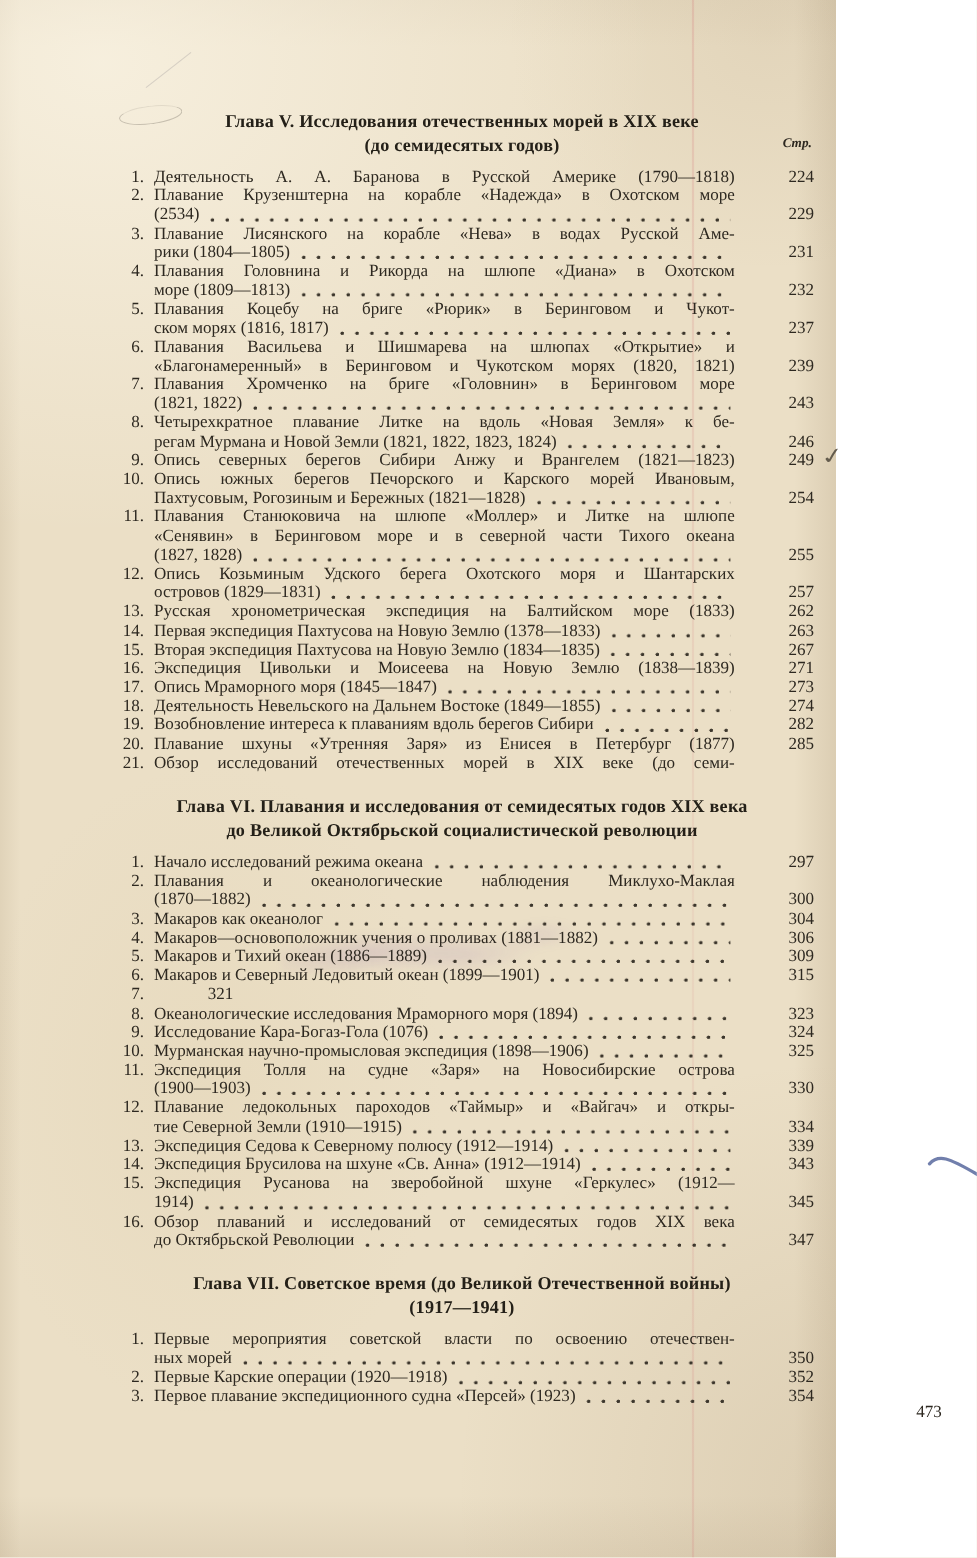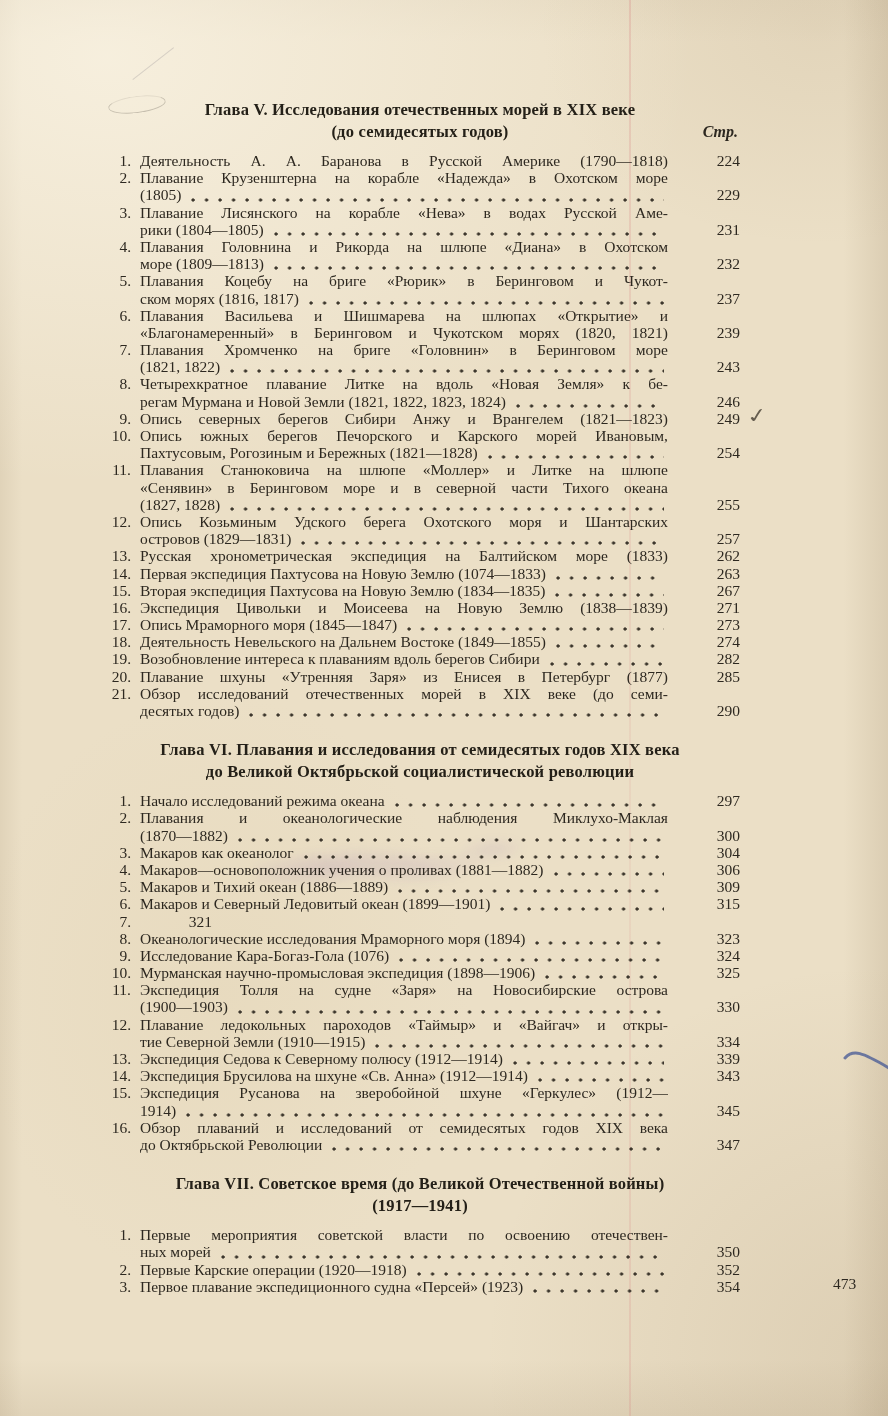--- a/index.html
+++ b/index.html
@@ -1,18 +1,18 @@
 <!DOCTYPE html>
 <html><head>
 <meta charset="utf-8">
 <style>
   html,body{margin:0;padding:0;}
   body{width:888px;height:1416px;overflow:hidden;
        font-family:"Liberation Serif","DejaVu Serif",serif;}
-  .scan{position:relative;width:888px;height:1416px;
+  .scan{position:relative;width:760px;height:1416px;
     background-color:#ebdfc6;
     background-image:
       radial-gradient(120% 55% at 12% 4%, rgba(250,244,229,.75), rgba(250,244,229,0) 55%),
       radial-gradient(70% 45% at 98% 96%, rgba(148,122,85,.16), rgba(148,122,85,0) 62%),
       radial-gradient(45% 22% at 92% 2%, rgba(148,122,85,.10), rgba(148,122,85,0) 70%),
       radial-gradient(40% 30% at 25% 70%, rgba(216,198,158,.18), rgba(216,198,158,0) 70%),
       linear-gradient(to right, rgba(128,103,68,.10), rgba(128,103,68,0) 2.5%, rgba(128,103,68,0) 95%, rgba(128,103,68,.15)),
       linear-gradient(to bottom, rgba(128,103,68,.05), rgba(128,103,68,0) 3%, rgba(128,103,68,0) 96%, rgba(128,103,68,.10));
   }
   
@@ -30,21 +30,21 @@
     border-top-color:rgba(95,88,78,.12);transform:rotate(-7deg);}
   .scribble-line{position:absolute;left:174px;top:48px;width:52px;height:0;
     border-top:1.6px solid rgba(105,98,112,.22);transform:rotate(142deg);transform-origin:left top;}
   
   .content{position:absolute;left:100px;top:99px;width:640px;
     color:#2d2820;font-size:15.5px;}
   .chapter{position:relative;}
   .chapter + .chapter{margin-top:20px;}
   .ch-title{font-weight:bold;text-align:center;font-size:16.5px;line-height:22px;
     color:#242018;letter-spacing:.2px;}
-  .stra{position:absolute;right:2px;top:24px;font-style:italic;font-size:16px;
+  .stra{position:absolute;right:2px;top:24px;font-style:italic;font-size:12px;
     font-weight:600;color:#2d2820;}
   .entries{margin-top:9px;}
   .line{display:flex;align-items:baseline;line-height:17.2px;height:17.2px;}
   .num{flex:0 0 40px;text-align:right;padding-right:9px;box-sizing:border-box;}
   .txt{flex:0 0 auto;white-space:nowrap;}
   .txt.fill{flex:1 1 auto;text-align:justify;text-align-last:justify;white-space:normal;
     overflow:hidden;max-height:17.2px;}
   .leader{flex:1 1 auto;align-self:flex-end;height:13px;margin:0 4px 0 10px;
     background-image:radial-gradient(circle at 2px 9px, #3c362c 1.4px, rgba(0,0,0,0) 1.8px);
     background-size:13.5px 13px;background-repeat:repeat-x;}
@@ -80,21 +80,21 @@
             <span class="txt fill">Деятельность А. А. Баранова в Русской Америке (1790—1818)</span>
             <span class="page">224</span>
           </div>
           <div class="line">
             <span class="num">2.</span>
             <span class="txt fill">Плавание Крузенштерна на корабле «Надежда» в Охотском море</span>
             <span class="page"></span>
           </div>
           <div class="line">
             <span class="num"></span>
-            <span class="txt">(1805)</span>
+            <span class="txt">(2534)</span>
             <span class="leader"></span>
             <span class="page">229</span>
           </div>
           <div class="line">
             <span class="num">3.</span>
             <span class="txt fill">Плавание Лисянского на корабле «Нева» в водах Русской Аме-</span>
             <span class="page"></span>
           </div>
           <div class="line">
             <span class="num"></span>
@@ -199,21 +199,21 @@
             <span class="leader"></span>
             <span class="page">257</span>
           </div>
           <div class="line">
             <span class="num">13.</span>
             <span class="txt fill">Русская хронометрическая экспедиция на Балтийском море (1833)</span>
             <span class="page">262</span>
           </div>
           <div class="line">
             <span class="num">14.</span>
-            <span class="txt">Первая экспедиция Пахтусова на Новую Землю (1074—1833)</span>
+            <span class="txt">Первая экспедиция Пахтусова на Новую Землю (1378—1833)</span>
             <span class="leader"></span>
             <span class="page">263</span>
           </div>
           <div class="line">
             <span class="num">15.</span>
             <span class="txt">Вторая экспедиция Пахтусова на Новую Землю (1834—1835)</span>
             <span class="leader"></span>
             <span class="page">267</span>
           </div>
           <div class="line">
@@ -241,26 +241,20 @@
           </div>
           <div class="line">
             <span class="num">20.</span>
             <span class="txt fill">Плавание шхуны «Утренняя Заря» из Енисея в Петербург (1877)</span>
             <span class="page">285</span>
           </div>
           <div class="line">
             <span class="num">21.</span>
             <span class="txt fill">Обзор исследований отечественных морей в XIX веке (до семи-</span>
             <span class="page"></span>
-          </div>
-          <div class="line">
-            <span class="num"></span>
-            <span class="txt">десятых годов)</span>
-            <span class="leader"></span>
-            <span class="page">290</span>
           </div>
         </div>
   </section>
 
   <section class="chapter">
     <h2 class="ch-title" style="margin:0;">
           <div>Глава VI. Плавания и исследования от семидесятых годов XIX века</div>
           <div>до Великой Октябрьской социалистической революции</div>
         </h2>
 

